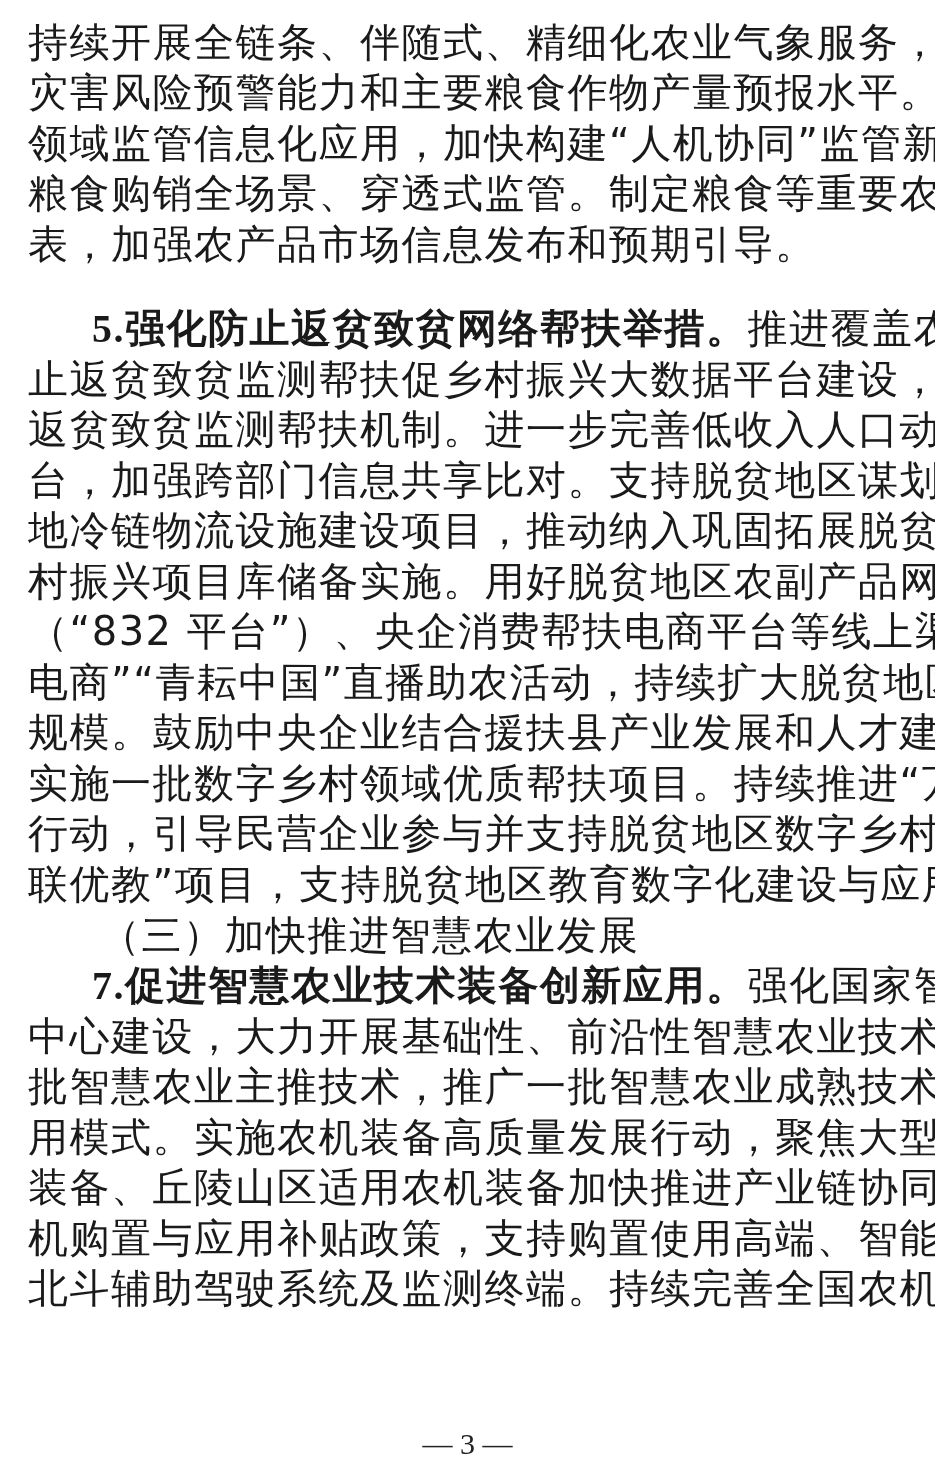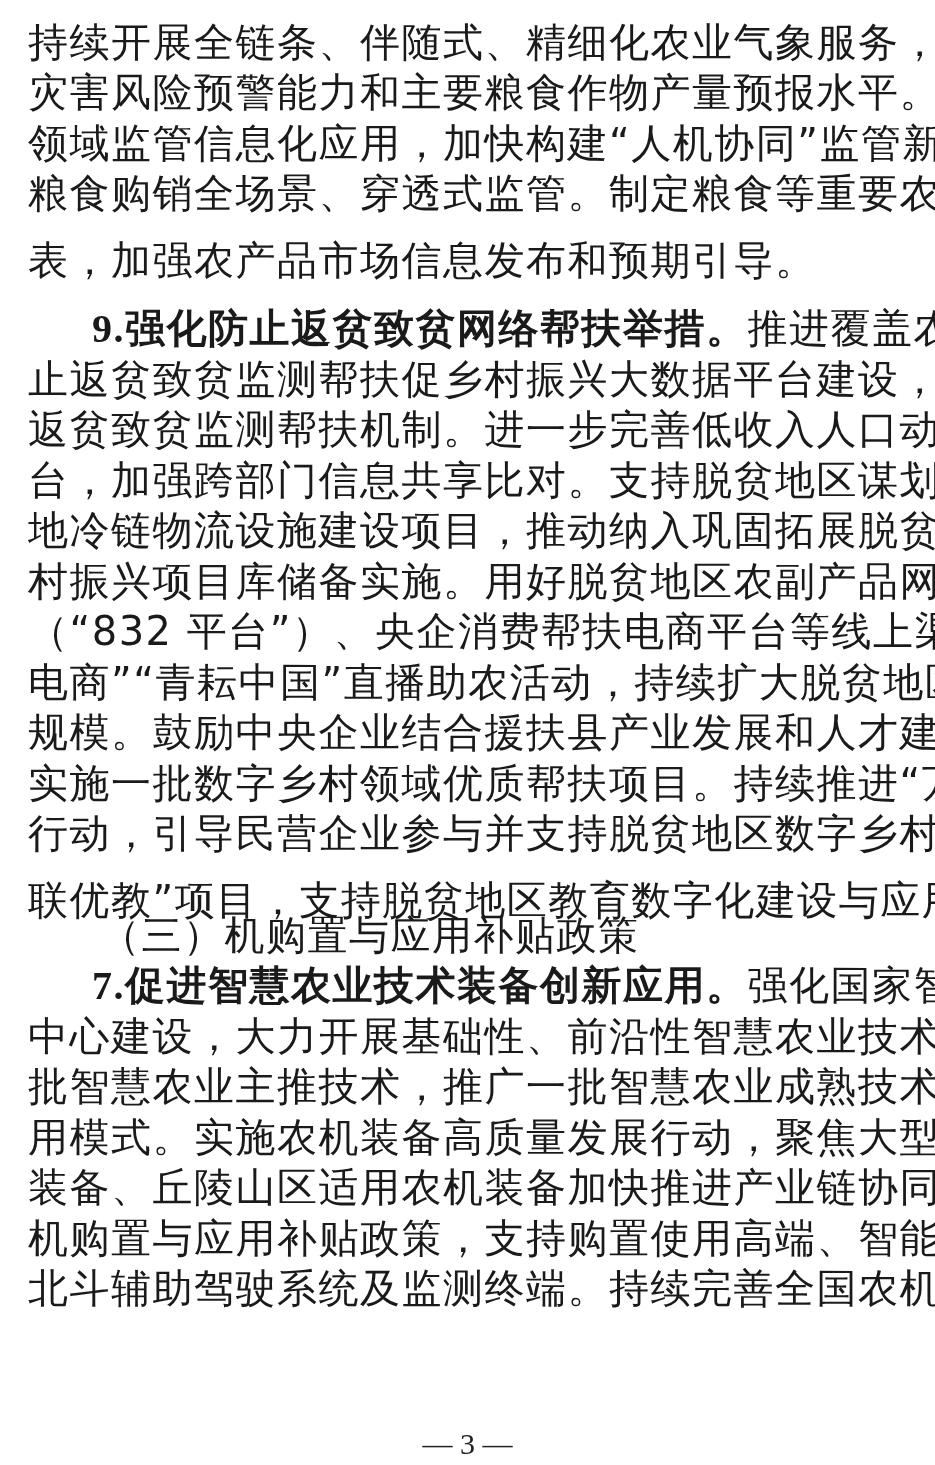--- a/index.html
+++ b/index.html
@@ -29,21 +29,20 @@
     line-height: 50px;
     font-size: 40px;
     letter-spacing: 1.5px;
     white-space: nowrap;
     overflow: visible;
     text-align: justify;
     text-align-last: justify;
   }
   .line.last {
     text-align-last: left;
-    margin-top: 16px;
   }
   .line.indent {
     left: 92px;
     width: 818px;
   }
   .line.heading {
     left: 100px;
     width: auto;
     text-align-last: left;
   }
@@ -68,35 +67,35 @@
 
 <div class="page">
 
   <div class="line" style="top:17px">持续开展全链条、伴随式、精细化农业气象服务，提升农业气象</div>
   <div class="line" style="top:67px">灾害风险预警能力和主要粮食作物产量预报水平。深化粮食购销</div>
   <div class="line" style="top:118px">领域监管信息化应用，加快构建“人机协同”监管新模式，实现对</div>
   <div class="line" style="top:168px">粮食购销全场景、穿透式监管。制定粮食等重要农产品供需平衡</div>
   <div class="line last" style="top:219px">表，加强农产品市场信息发布和预期引导。</div>
 
   <div class="line indent" style="top:303px">
-    <span class="lead">9.强化防止返贫致贫网络帮扶举措。</span><span>推进覆盖农村人口的防</span>
+    <span class="lead">5.强化防止返贫致贫网络帮扶举措。</span><span>推进覆盖农村人口的防</span>
   </div>
   <div class="line" style="top:354px">止返贫致贫监测帮扶促乡村振兴大数据平台建设，不断优化防止</div>
   <div class="line" style="top:404px">返贫致贫监测帮扶机制。进一步完善低收入人口动态监测信息平</div>
   <div class="line" style="top:455px">台，加强跨部门信息共享比对。支持脱贫地区谋划一批农产品产</div>
   <div class="line" style="top:505px">地冷链物流设施建设项目，推动纳入巩固拓展脱贫攻坚成果和乡</div>
   <div class="line" style="top:556px">村振兴项目库储备实施。用好脱贫地区农副产品网络销售平台</div>
   <div class="line" style="top:606px">（“832 平台”）、央企消费帮扶电商平台等线上渠道，开展“巾帼</div>
   <div class="line" style="top:657px">电商”“青耘中国”直播助农活动，持续扩大脱贫地区农产品销售</div>
   <div class="line" style="top:707px">规模。鼓励中央企业结合援扶县产业发展和人才建设需求，落地</div>
   <div class="line" style="top:758px">实施一批数字乡村领域优质帮扶项目。持续推进“万企兴万村”</div>
   <div class="line" style="top:808px">行动，引导民营企业参与并支持脱贫地区数字乡村建设。实施“网</div>
   <div class="line last" style="top:859px">联优教”项目，支持脱贫地区教育数字化建设与应用。</div>
 
-  <div class="line heading" style="top:910px">（三）机购置与应用补贴政策</div>
+  <div class="line heading" style="top:910px">（三）加快推进智慧农业发展</div>
 
   <div class="line indent" style="top:960px">
     <span class="lead">7.促进智慧农业技术装备创新应用。</span><span>强化国家智慧农业创新</span>
   </div>
   <div class="line" style="top:1011px">中心建设，大力开展基础性、前沿性智慧农业技术研究。发布一</div>
   <div class="line" style="top:1061px">批智慧农业主推技术，推广一批智慧农业成熟技术装备和集成应</div>
   <div class="line" style="top:1112px">用模式。实施农机装备高质量发展行动，聚焦大型高端智能农机</div>
   <div class="line" style="top:1162px">装备、丘陵山区适用农机装备加快推进产业链协同攻关。实施农</div>
   <div class="line" style="top:1213px">机购置与应用补贴政策，支持购置使用高端、智能、绿色农机和</div>
   <div class="line" style="top:1263px">北斗辅助驾驶系统及监测终端。持续完善全国农机作业指挥调度</div>

